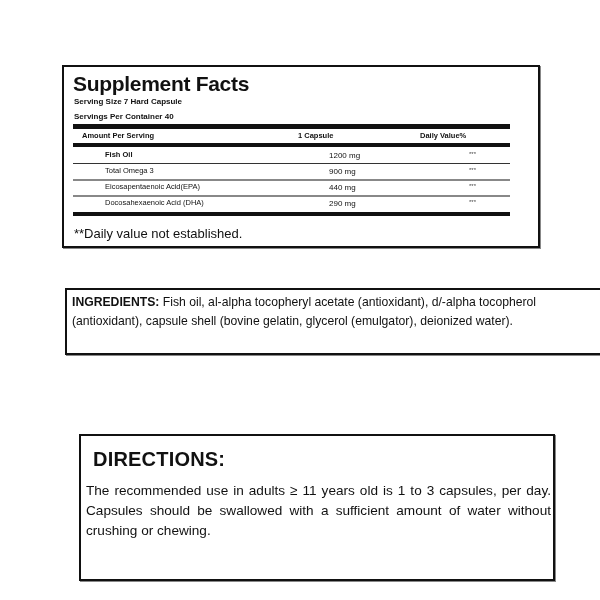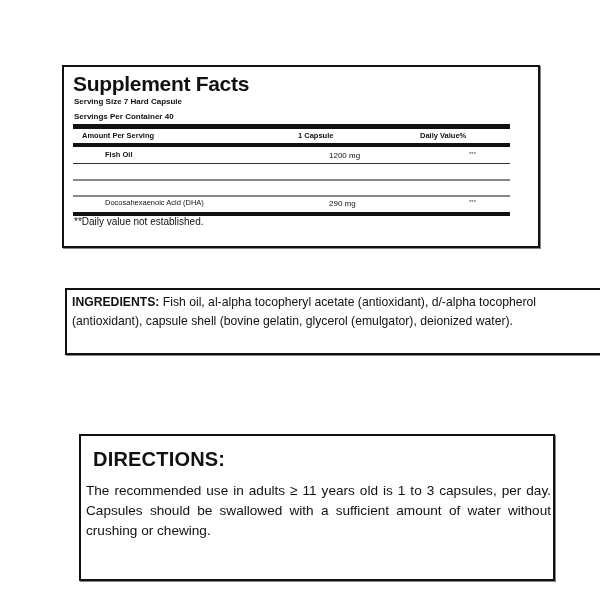--- a/index.html
+++ b/index.html
@@ -25,21 +25,21 @@
     #hdr-dv { left: 356px; }
 
     .row { position: absolute; left: 9px; width: 437px; height: 16px; font-size: 7.5px; margin-left: 28px; }
     .row .name { position: absolute; left: 4px; top: 3px; }
     .row .amt { position: absolute; left: 228px; top: 4px; font-size: 8px; text-align: right; }
     .row .dv { position: absolute; left: 368px; top: 4px; font-size: 6px; color: #444; }
     .row.bold .name { font-weight: bold; }
     .row-line { position: absolute; left: 9px; width: 437px; height: 1px; background: #333; }
     .row-line.grey { background: #888; height: 2px; }
 
-    #facts .footnote { position: absolute; left: 10px; top: 149px; font-size: 10px; }
+    #facts .footnote { position: absolute; left: 10px; top: 159px; font-size: 13px; }
 
     
     #ingredients { left: 65px; top: 288px; width: 544px; height: 67px; padding: 3px 5px; font-size: 12.2px; line-height: 19px; }
     #ingredients .lbl { font-weight: bold; }
 
     
     #directions { left: 79px; top: 394px; width: 476px; height: 147px; margin-top: 40px; }
     #directions .heading { position: absolute; left: 12px; top: 12px; font-size: 20px; font-weight: bold; letter-spacing: 0.2px; }
     #directions .body { position: absolute; left: 5px; top: 45px; width: 465px; font-size: 13.6px; line-height: 20px; text-align: justify; }
   </style>
@@ -57,22 +57,32 @@
   <div id="hdr-dv" class="hdr">Daily Value%</div>
   <div id="bar-head" class="thick-bar"></div>
 
   <div class="row bold" style="top:80px;">
     <span class="name">Fish Oil</span>
     <span class="amt">1200 mg</span>
     <span class="dv">***</span>
   </div>
   <div class="row-line" style="top:96px;"></div>
 
+  <div class="row" style="top:96px;">
+    <span class="name">Total Omega 3</span>
+    <span class="amt">900 mg</span>
+    <span class="dv">***</span>
+  </div>
   <div class="row-line grey" style="top:112px;"></div>
 
+  <div class="row" style="top:112px;">
+    <span class="name">Eicosapentaenoic  Acid(EPA)</span>
+    <span class="amt">440 mg</span>
+    <span class="dv">***</span>
+  </div>
   <div class="row-line grey" style="top:128px;"></div>
 
   <div class="row" style="top:128px;">
     <span class="name">Docosahexaenoic Acid (DHA)</span>
     <span class="amt">290 mg</span>
     <span class="dv">***</span>
   </div>
   <div id="bar-bottom" class="thick-bar"></div>
 
   <div class="footnote">**Daily value not established.</div>

